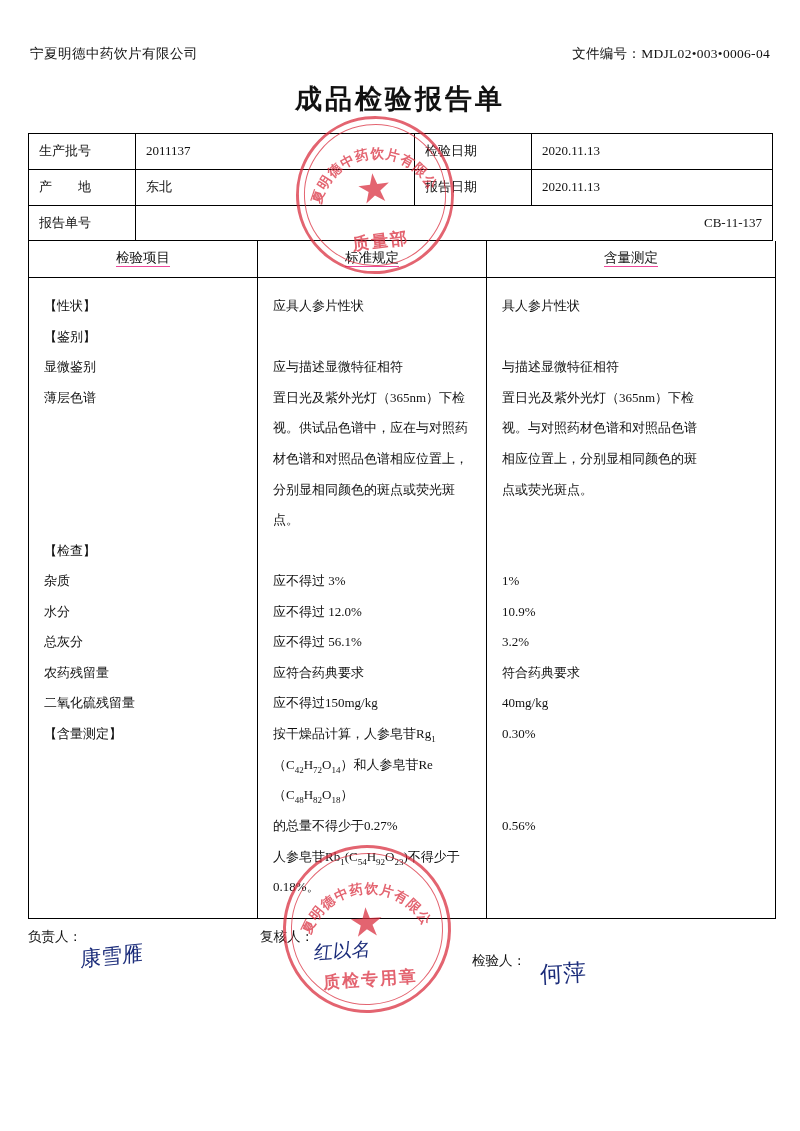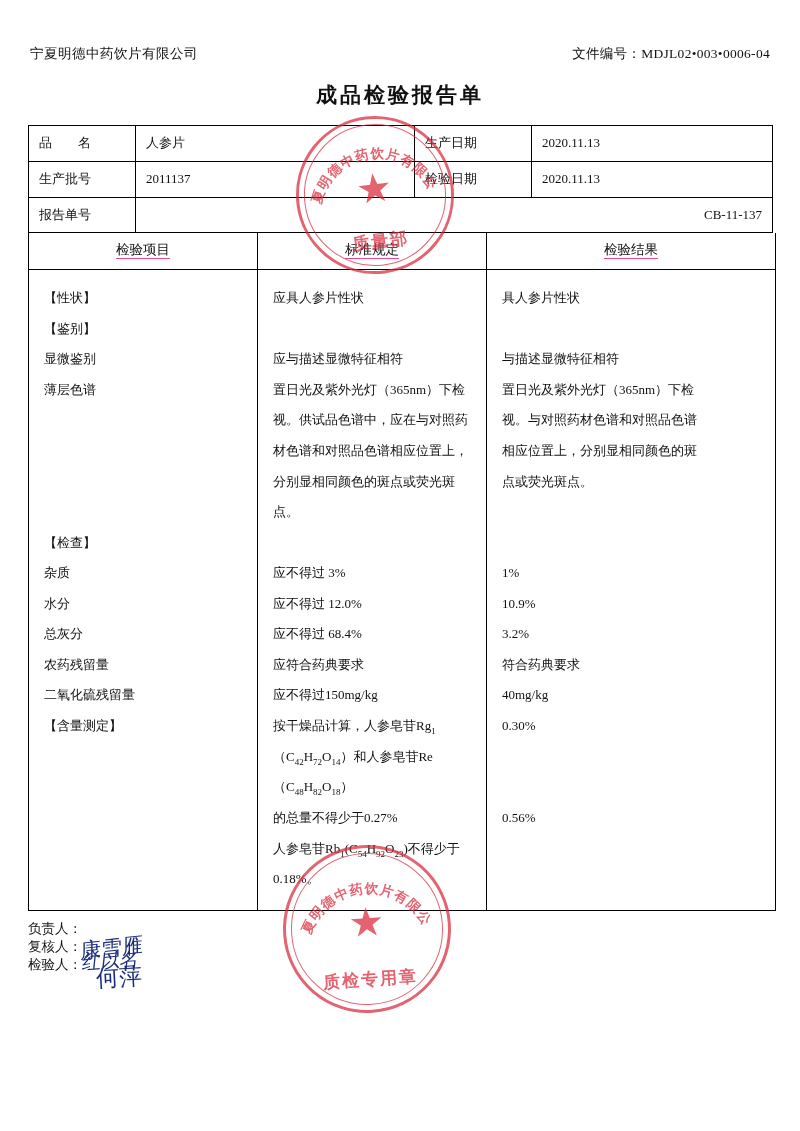--- a/index.html
+++ b/index.html
@@ -28,21 +28,21 @@
     justify-content: space-between;
     align-items: baseline;
     font-size: 13.5px;
     padding: 0 2px 6px 2px;
   }
   .company-name { letter-spacing: 0.5px; }
   .doc-code { letter-spacing: 0.3px; }
 
   .title {
     text-align: center;
-    font-size: 21px;
+    font-size: 27px;
     font-weight: bold;
     letter-spacing: 3px;
     margin: 12px 0 16px 0;
   }
 
   
   table.report {
     width: 744px;
     border-collapse: collapse;
     table-layout: fixed;
@@ -109,26 +109,25 @@
     box-sizing: border-box;
     padding: 7px 10px;
     font-size: 13.5px;
   }
   .signatures {
     width: 744px;
     display: flex;
     font-size: 13.5px;
     padding-top: 9px;
     position: relative;
-    flex-direction: column;
   }
   .sig-block { position: relative; }
   .sig-1 { width: 232px; }
   .sig-2 { width: 212px; }
-  .sig-3 { width: 260px; }
+  .sig-3 { width: 260px; margin-top: 24px; }
   .sig-hand {
     position: absolute;
     top: 14px;
     left: 52px;
     font-family: "Liberation Serif", serif;
     font-size: 21px;
     color: #1b2c7a;
     transform: rotate(-6deg) skewX(-6deg);
     white-space: nowrap;
   }
@@ -197,52 +196,50 @@
 
   <div class="header-row">
     <div class="company-name">宁夏明德中药饮片有限公司</div>
     <div class="doc-code">文件编号：MDJL02•003•0006-04</div>
   </div>
 
   <div class="title">成品检验报告单</div>
 
   <table class="report">
     <tbody>
-        <tr>
-      <td class="lbl">
-        <span class="lbl-spread">品　　名</span>
-      </td>
-      <td class="val-name">人参片</td>
-      <td class="lbl2">生产日期</td>
-      <td class="val2">2020.11.13</td>
-    </tr>
     <tr>
       <td class="lbl">生产批号</td>
       <td class="val-name">2011137</td>
       <td class="lbl2">检验日期</td>
       <td class="val2">2020.11.13</td>
     </tr>
     <tr>
+      <td class="lbl">产　　地</td>
+      <td class="val-name">东北</td>
+      <td class="lbl2">报告日期</td>
+      <td class="val2">2020.11.13</td>
+    </tr>
+    <tr>
       <td class="lbl">报告单号</td>
       <td class="reportno-val" colspan="3">CB-11-137</td>
     </tr>
   </tbody>
     </table>
 
   <table class="items-table">
     <tbody>
         <tr>
       <td class="col-a colhead">
         <div class="cellpad"><span class="ul">检验项目</span></div>
       </td>
       <td class="col-b colhead">
         <div class="cellpad"><span class="ul">标准规定</span></div>
       </td>
       <td class="col-c colhead">
-        <div class="cellpad"><span class="ul">检验结果</span></div>
+        <div class="cellpad"><span class="ul">含量测定</span></div>
       </td>
     </tr>
     <tr>
       <td class="col-a">
         <div class="cellpad">
               <ul class="body-list" id="col-item">
                 <li>【性状】</li>
                 <li>【鉴别】</li>
                 <li>显微鉴别</li>
                 <li>薄层色谱</li>
@@ -271,21 +268,21 @@
                 <li class="blank">&nbsp;</li>
                 <li>应与描述显微特征相符</li>
                 <li>置日光及紫外光灯（365nm）下检</li>
                 <li>视。供试品色谱中，应在与对照药</li>
                 <li>材色谱和对照品色谱相应位置上，</li>
                 <li>分别显相同颜色的斑点或荧光斑</li>
                 <li>点。</li>
                 <li class="blank">&nbsp;</li>
                 <li>应不得过 3%</li>
                 <li>应不得过 12.0%</li>
-                <li>应不得过 68.4%</li>
+                <li>应不得过 56.1%</li>
                 <li>应符合药典要求</li>
                 <li>应不得过150mg/kg</li>
                 <li>按干燥品计算，人参皂苷Rg<span class="sub">1</span></li>
                 <li>（C<span class="sub">42</span>H<span class="sub">72</span>O<span class="sub">14</span>）和人参皂苷Re（C<span class="sub">48</span>H<span class="sub">82</span>O<span class="sub">18</span>）</li>
                 <li>的总量不得少于0.27%</li>
                 <li>人参皂苷Rb<span class="sub">1</span>(C<span class="sub">54</span>H<span class="sub">92</span>O<span class="sub">23</span>)不得少于</li>
                 <li>0.18%。</li>
               </ul>
             </div>
       </td>

